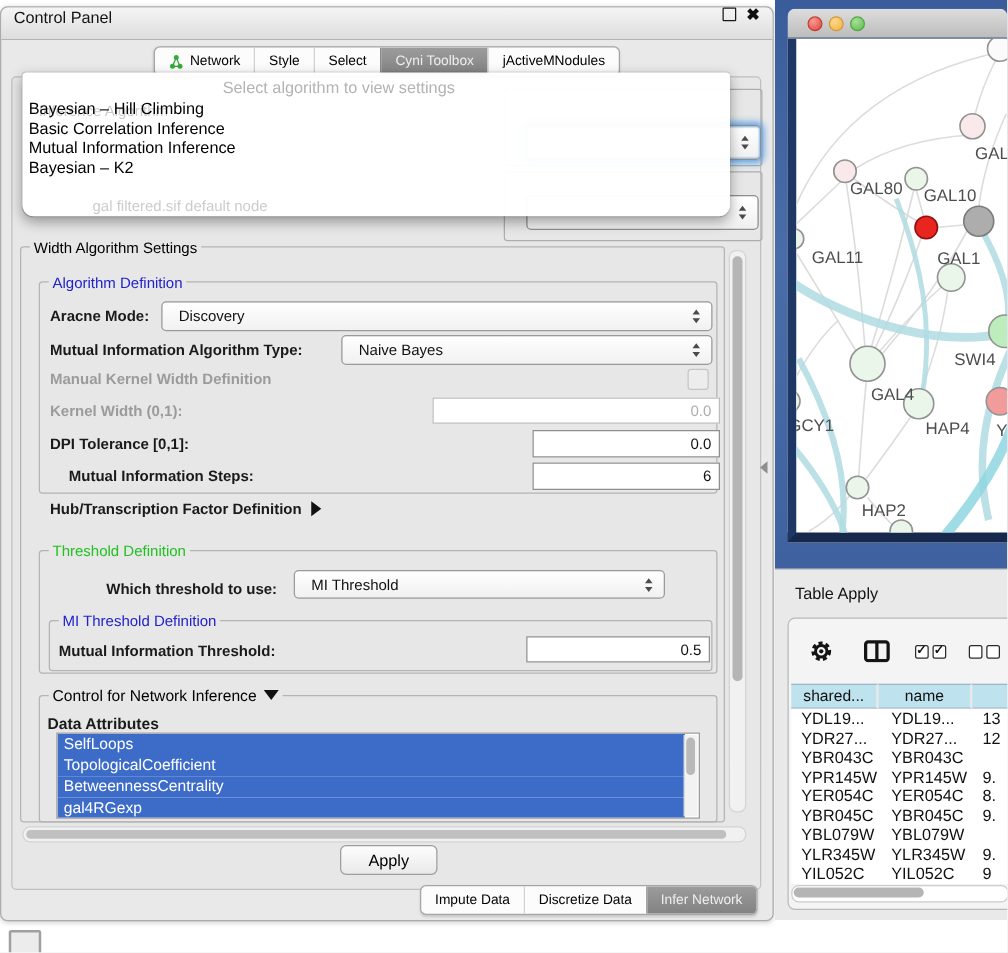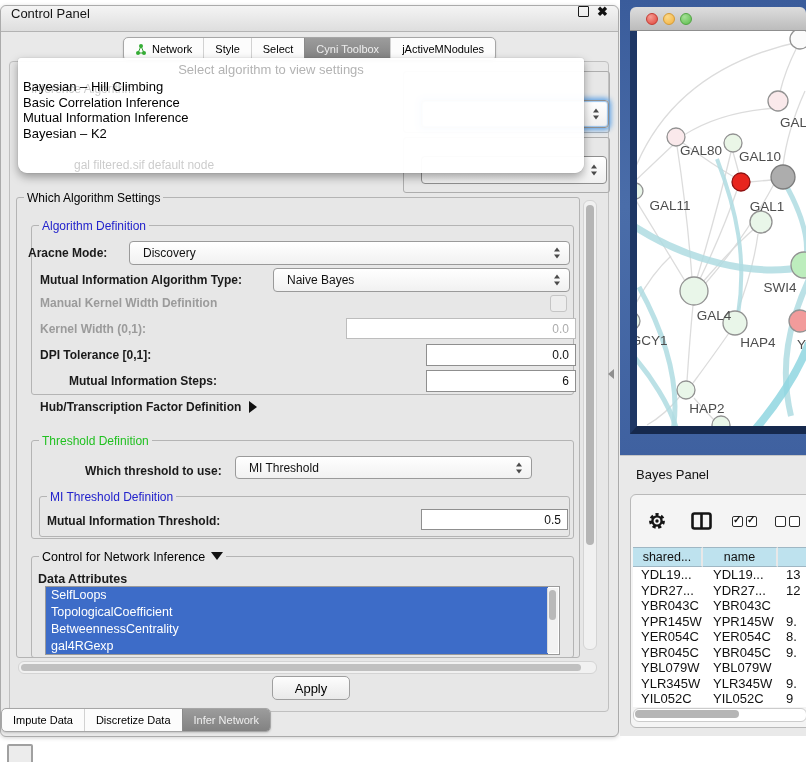--- a/index.html
+++ b/index.html
@@ -61,21 +61,21 @@
   .lb-scroll{position:absolute;top:1px;bottom:1px;right:1px;width:10px;background:#F2F2F2;border-left:1px solid #DADADA;}
   .lb-thumb{position:absolute;left:1px;top:2px;width:7px;height:30px;background:#B9B9B9;border-radius:4px;}
   
   .vscroll{position:absolute;background:#F1F1F1;border:1px solid #D4D4D4;border-radius:6px;}
   .vthumb{position:absolute;left:1.5px;width:8px;background:#B5B5B5;border-radius:5px;}
   .hscroll{position:absolute;background:#F1F1F1;border:1px solid #D4D4D4;border-radius:6px;}
   .hthumb{position:absolute;top:1.5px;height:7px;background:#C0C0C0;border-radius:5px;}
   
   .apply-btn{position:absolute;background:linear-gradient(#FDFDFD,#E9E9E9);border:1px solid #9F9F9F;
       border-radius:5px;font-size:13px;color:#000;display:flex;align-items:center;justify-content:center;}
-  .cp-bottom-tabs{position:absolute;left:0;right:0;top:702px;display:flex;justify-content:flex-start;}
+  .cp-bottom-tabs{position:absolute;left:0;right:12px;top:702px;display:flex;justify-content:flex-end;}
   
   .popup{position:absolute;left:17px;top:52px;width:566px;height:115px;z-index:40;
       background:rgba(255,255,255,.97);border-radius:3px 3px 9px 9px;
       box-shadow:0 4px 10px rgba(0,0,0,.35),0 0 1px rgba(0,0,0,.3);}
   .popup-placeholder{position:absolute;left:0;right:60px;top:4px;text-align:center;
       font-size:13px;color:#B3B3B3;}
   .popup-items{position:absolute;left:5px;top:21px;right:5px;}
   .popup-item{font-size:13px;color:#000;height:15.5px;line-height:15.5px;white-space:nowrap;}
   .popup-item.sel{font-weight:bold;}
   .ghost{position:absolute;font-size:12px;color:rgba(70,70,70,.28);white-space:nowrap;pointer-events:none;}
@@ -164,47 +164,47 @@
       <div class="frag" style="left:393px;top:9px;width:205px;height:60px;"></div>
       <div class="fragcombo bluering" style="left:411px;top:38px;width:186px;height:26px;">
           <span class="ud"></span>
         </div>
       <div class="frag" style="left:393px;top:75px;width:205px;height:54px;"></div>
       <div class="fragcombo" style="left:411px;top:94px;width:184px;height:26px;">
           <span class="ud"></span>
         </div>
 
       <div class="group" style="left:6px;top:135px;width:562px;height:459px;"></div>
-      <div class="glabel" style="left:14px;top:129px;">Which Algorithm Settings</div>
+      <div class="glabel" style="left:14px;top:129px;">Width Algorithm Settings</div>
 
       <div class="group" style="left:21px;top:163px;width:541px;height:168px;"></div>
       <div class="glabel blue" style="left:29px;top:157px;">Algorithm Definition</div>
 
-      <div class="flabel" style="left:18px;top:184px;">Aracne Mode:</div>
+      <div class="flabel" style="left:30px;top:184px;">Aracne Mode:</div>
       <div class="combo" style="left:119px;top:179px;width:441px;height:24px;">
         <span>Discovery</span>
         <span class="ud"></span>
       </div>
 
       <div class="flabel" style="left:30px;top:211px;">Mutual Information Algorithm Type:</div>
       <div class="combo" style="left:263px;top:206px;width:297px;height:24px;">
         <span>Naive Bayes</span>
         <span class="ud"></span>
       </div>
 
       <div class="flabel dis" style="left:30px;top:234px;">Manual Kernel Width Definition</div>
       <div class="cbox" style="left:540px;top:233px;width:15px;height:15px;"></div>
 
       <div class="flabel dis" style="left:30px;top:260px;">Kernel Width (0,1):</div>
       <div class="tinput dis" style="left:336px;top:256px;width:230px;height:21px;">0.0</div>
 
       <div class="flabel" style="left:30px;top:286px;">DPI Tolerance [0,1]:</div>
       <div class="tinput" style="left:416px;top:282px;width:150px;height:22px;">0.0</div>
 
-      <div class="flabel" style="left:38px;top:312px;padding-left:21px;">Mutual Information Steps:</div>
+      <div class="flabel" style="left:24px;top:312px;padding-left:21px;">Mutual Information Steps:</div>
       <div class="tinput" style="left:416px;top:308px;width:150px;height:22px;">6</div>
 
       <div class="flabel" style="left:30px;top:338px;">
         <span>Hub/Transcription Factor Definition</span><span class="tri-r"></span>
       </div>
 
       <div class="group" style="left:21px;top:378px;width:541px;height:97px;"></div>
       <div class="glabel green" style="left:29px;top:372px;">Threshold Definition</div>
 
       <div class="flabel" style="left:75px;top:402px;">Which threshold to use:</div>
@@ -344,21 +344,21 @@
               <text x="121" y="316" fill="#4D4D4D" text-anchor="middle">HAP4</text>
               <text x="160" y="318" fill="#4D4D4D" text-anchor="start">Y</text>
               <text x="70" y="382" fill="#4D4D4D" text-anchor="middle">HAP2</text>
             </g>
         </svg>
       </div>
     </div>
   </div>
 
   <div class="table-region">
-    <div class="tp-title">Bayes Panel</div>
+    <div class="tp-title">Table Apply</div>
     <div class="tp-panel">
       <div class="tp-toolbar">
         <span class="tpi" style="margin-left:16px;">
           <svg width="20" height="20" viewBox="0 0 20 20">
             <circle cx="10" cy="10" r="6.2" fill="none" stroke="#141414" stroke-width="3.4" stroke-dasharray="3 2.4"></circle>
             <circle cx="10" cy="10" r="4.6" fill="none" stroke="#141414" stroke-width="2.4"></circle>
             <circle cx="10" cy="10" r="1.7" fill="#141414"></circle>
           </svg>
         </span>
         <span class="tpi" style="margin-left:24px;">

